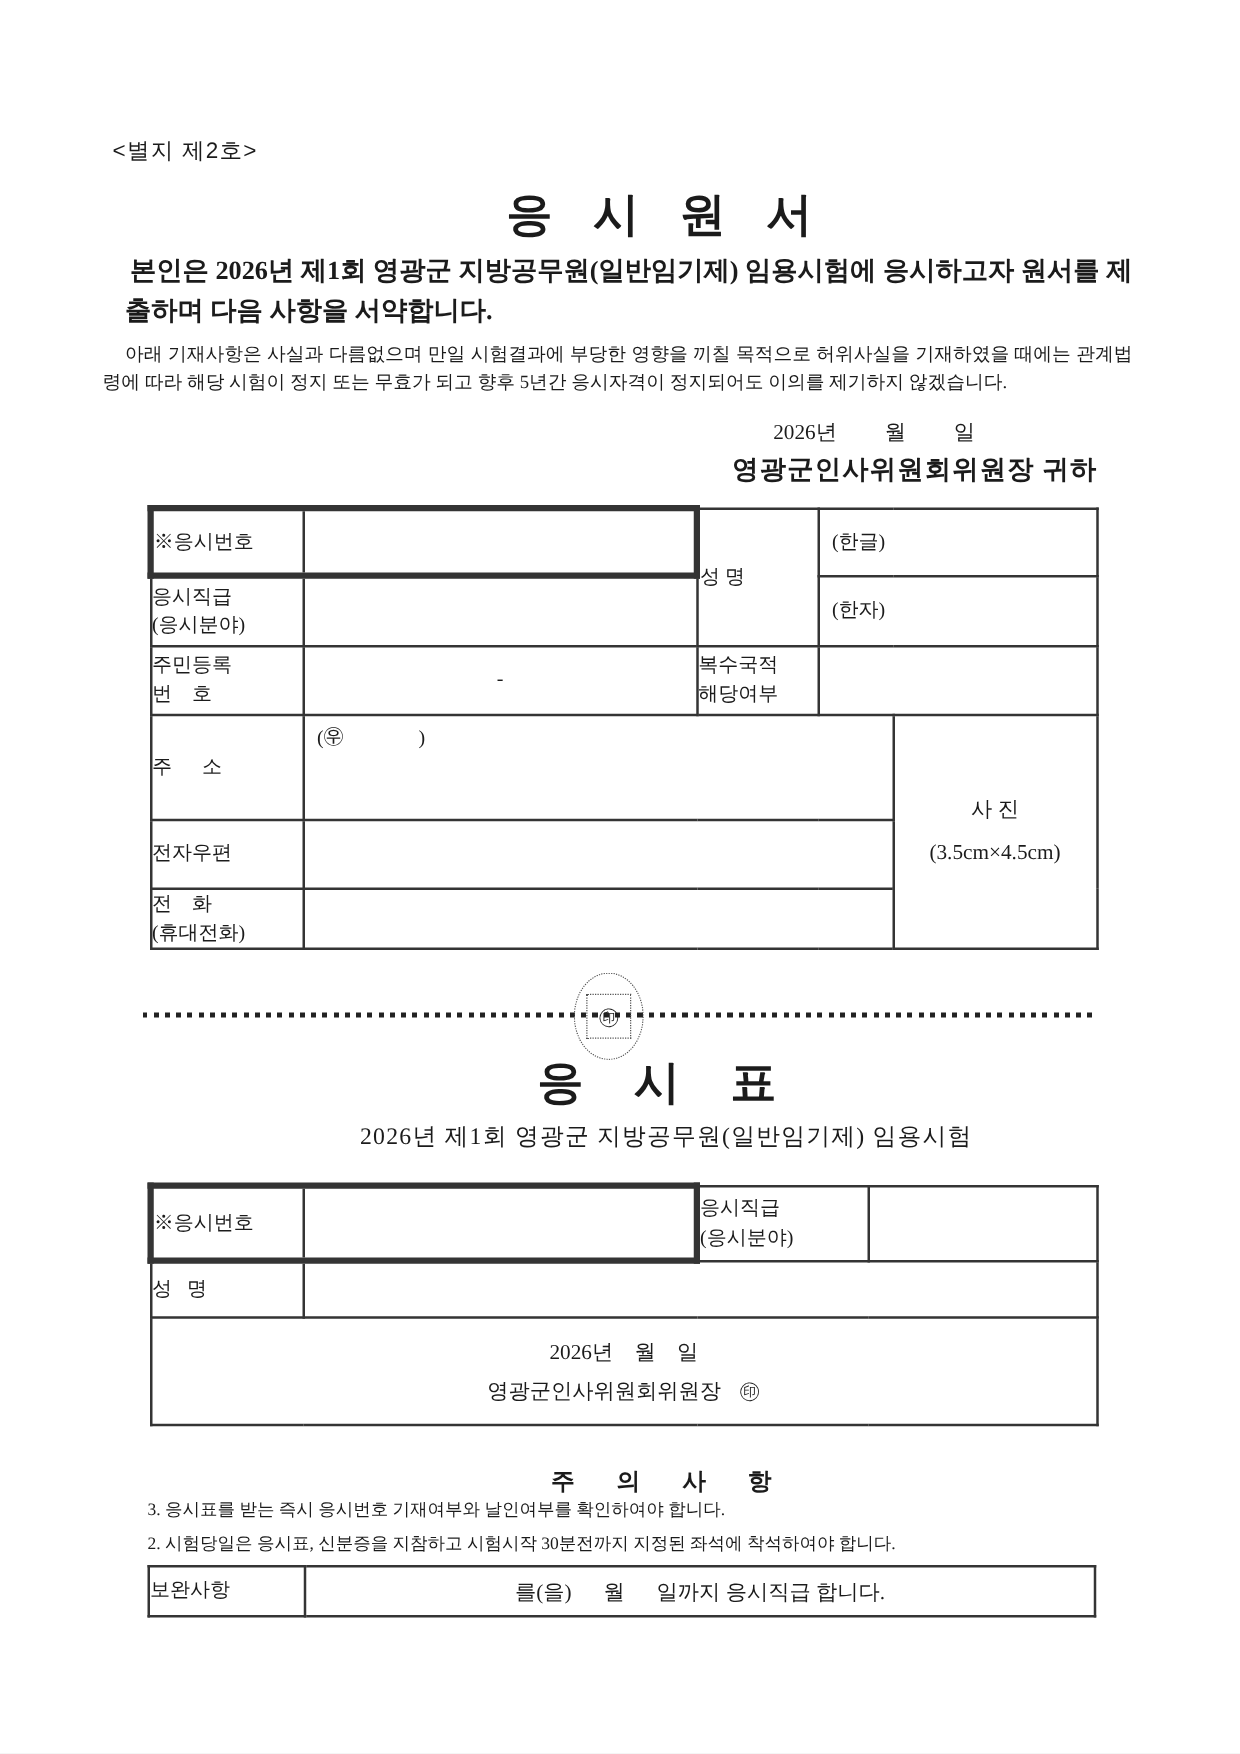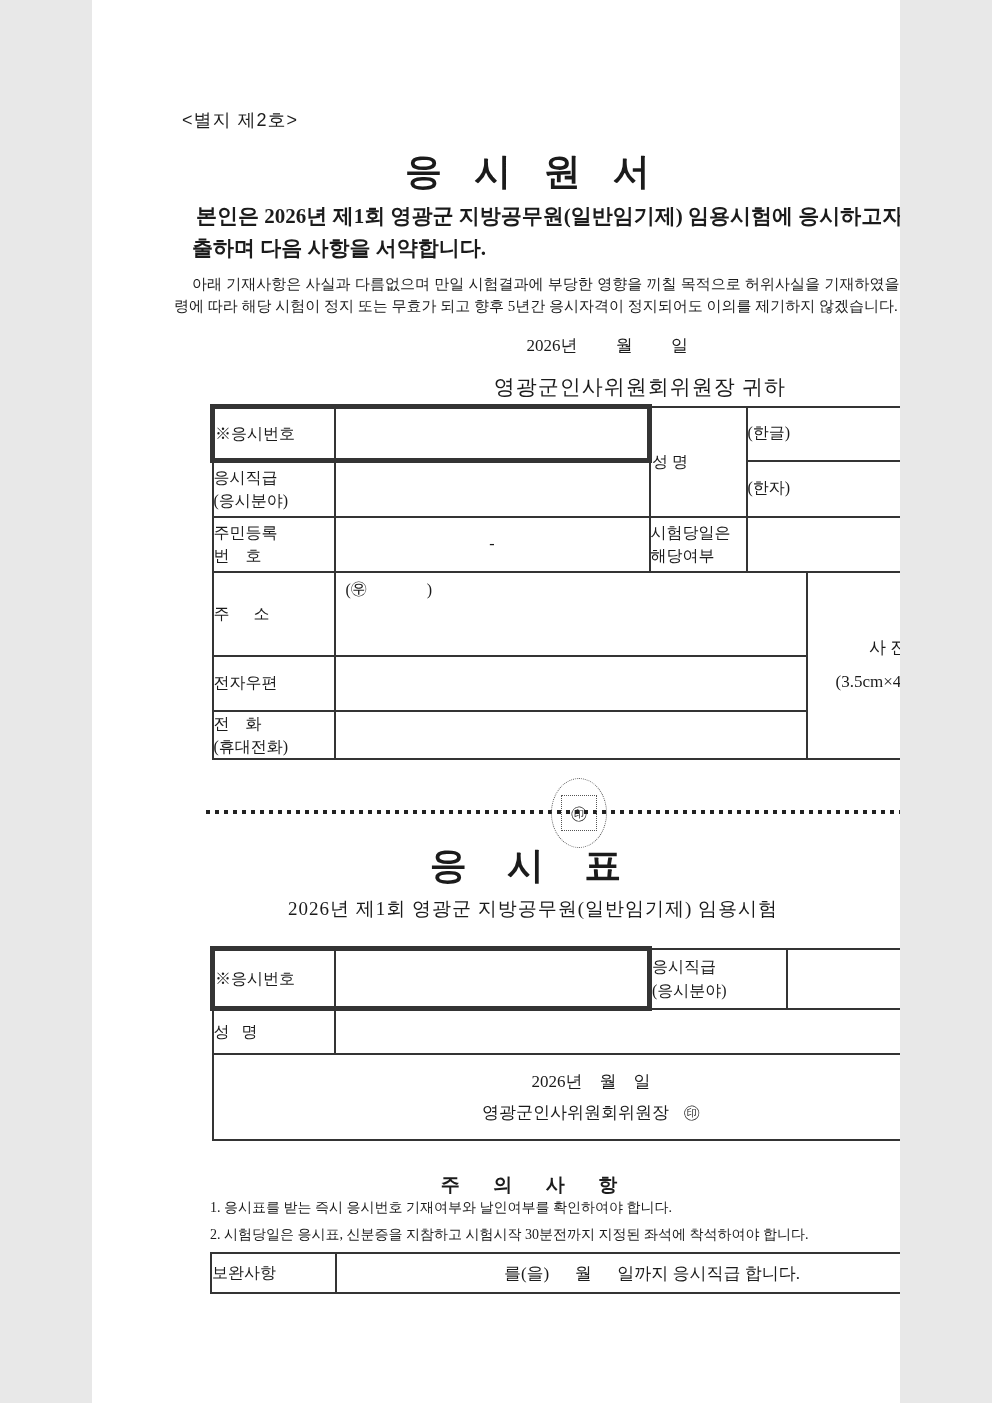--- a/index.html
+++ b/index.html
@@ -1,35 +1,35 @@
 <!DOCTYPE html>
 <html><head>
 <meta charset="utf-8">
 <style>
   html,body{margin:0;padding:0;background:#e8e8e8;}
   .page{
-    position:relative;width:808px;height:1403px;background:#ffffff;
+    position:relative;width:992px;height:1403px;background:#ffffff;
     font-family:"Liberation Serif","DejaVu Serif",serif;color:#1b1b1b;
     margin:0 auto;overflow:hidden;
   }
   .pre{white-space:pre;}
   .abs{position:absolute;}
   .ctr{left:0;width:100%;text-align:center;padding-left:37px;}
 
   .form-no{left:90px;top:108px;font-size:18px;font-family:"Liberation Sans","DejaVu Sans",sans-serif;letter-spacing:1px;}
   .title1{top:147px;font-size:37px;font-weight:bold;letter-spacing:11px;font-family:"Liberation Sans","DejaVu Sans",sans-serif;}
   .pledge{left:100px;width:806px;top:200px;font-size:21px;font-weight:bold;line-height:32px;text-align:justify;text-indent:4px;}
   .oath{left:82px;width:824px;top:273px;font-size:15px;line-height:22px;text-align:justify;text-indent:18px;}
   .date1{right:212px;top:334px;font-size:17px;}
-  .addressee{right:114px;top:373px;font-size:21px;font-weight:normal;letter-spacing:1px;text-align:right;}
+  .addressee{right:114px;top:361px;font-size:21px;font-weight:bold;letter-spacing:1px;text-align:right;}
 
   table{border-collapse:collapse;table-layout:fixed;background:#fff;}
   td{border:2px solid #343434;padding:0;font-size:16px;vertical-align:middle;overflow:hidden;}
   td.lbl{text-align:left;line-height:1.45;}
-  td.left-lbl{text-align:left;padding-left:0;margin-top:14px;}
+  td.left-lbl{text-align:left;padding-left:10px;margin-top:14px;}
   td.center{text-align:center;}
   td.top{vertical-align:top;padding:6px 10px;text-align:left;}
   td.tk-t{border-top-width:5px;}
   td.tk-b{border-bottom-width:5px;}
   td.tk-l{border-left-width:5px;}
   td.tk-r{border-right-width:5px;}
   .lbl2{display:block;}
 
   .t1{position:absolute;left:118px;top:404px;width:757px;}
   .t2{position:absolute;left:118px;top:946px;width:757px;}
@@ -101,21 +101,21 @@
     </tr>
     <tr style="height:55px">
       <td class="lbl">
         <span class="lbl2 pre">주민등록</span>
         <span class="lbl2 pre">번    호</span>
       </td>
       <td class="center">
         <span>-</span>
       </td>
       <td class="lbl">
-        <span class="lbl2">시험당일은</span>
+        <span class="lbl2">복수국적</span>
         <span class="lbl2">해당여부</span>
       </td>
       <td colspan="2"></td>
     </tr>
     <tr style="height:84px">
       <td class="lbl">
         <span class="pre">주      소</span>
       </td>
       <td class="top" colspan="3">
         <span class="pre">(㉾               )</span>
@@ -182,21 +182,21 @@
         <div class="line">
           <span>영광군인사위원회위원장</span>
           <span style="margin-left:10px;">㊞</span>
         </div>
       </td>
     </tr>
   </tbody>
     </table>
 
   <div class="abs ctr notice-title pre">주  의  사  항</div>
-  <div class="note note-1">1. 응시표를 받는 즉시 응시번호 기재여부와 날인여부를 확인하여야 합니다.</div>
+  <div class="note note-1">3. 응시표를 받는 즉시 응시번호 기재여부와 날인여부를 확인하여야 합니다.</div>
   <div class="note note-2">2. 시험당일은 응시표, 신분증을 지참하고 시험시작 30분전까지 지정된 좌석에 착석하여야 합니다.</div>
 
   <table class="t3">
     <colgroup>
         <col style="width:125px">
         <col style="width:632px">
       </colgroup>
     <tbody>
         <tr style="height:40px">
       <td class="lbl">

